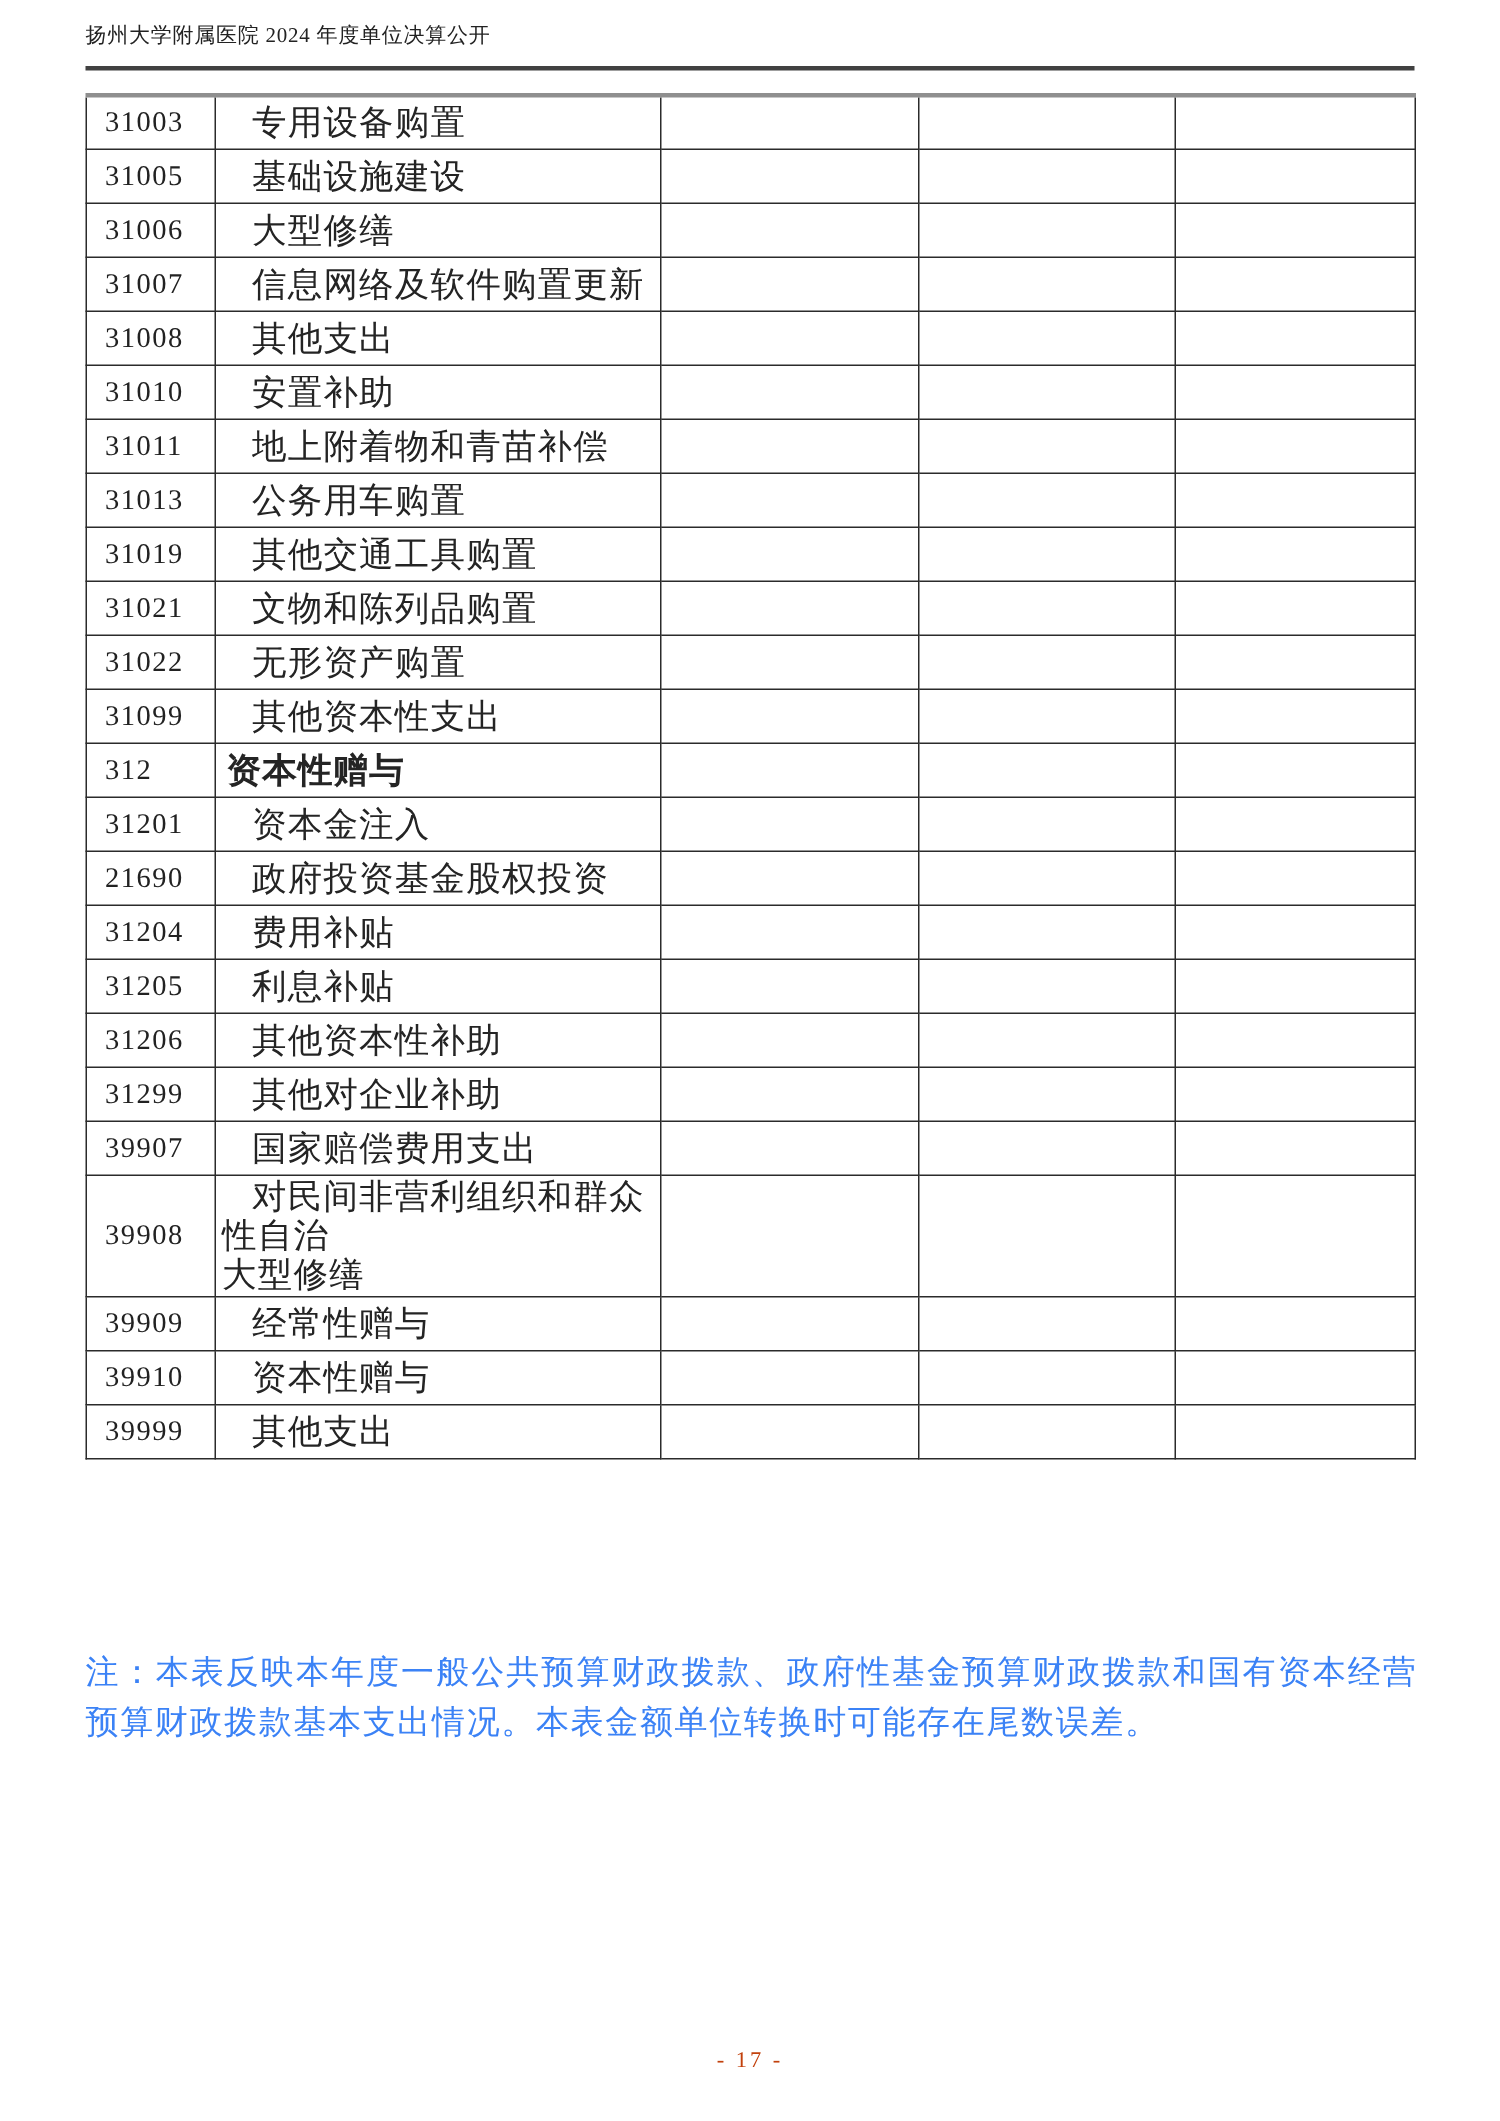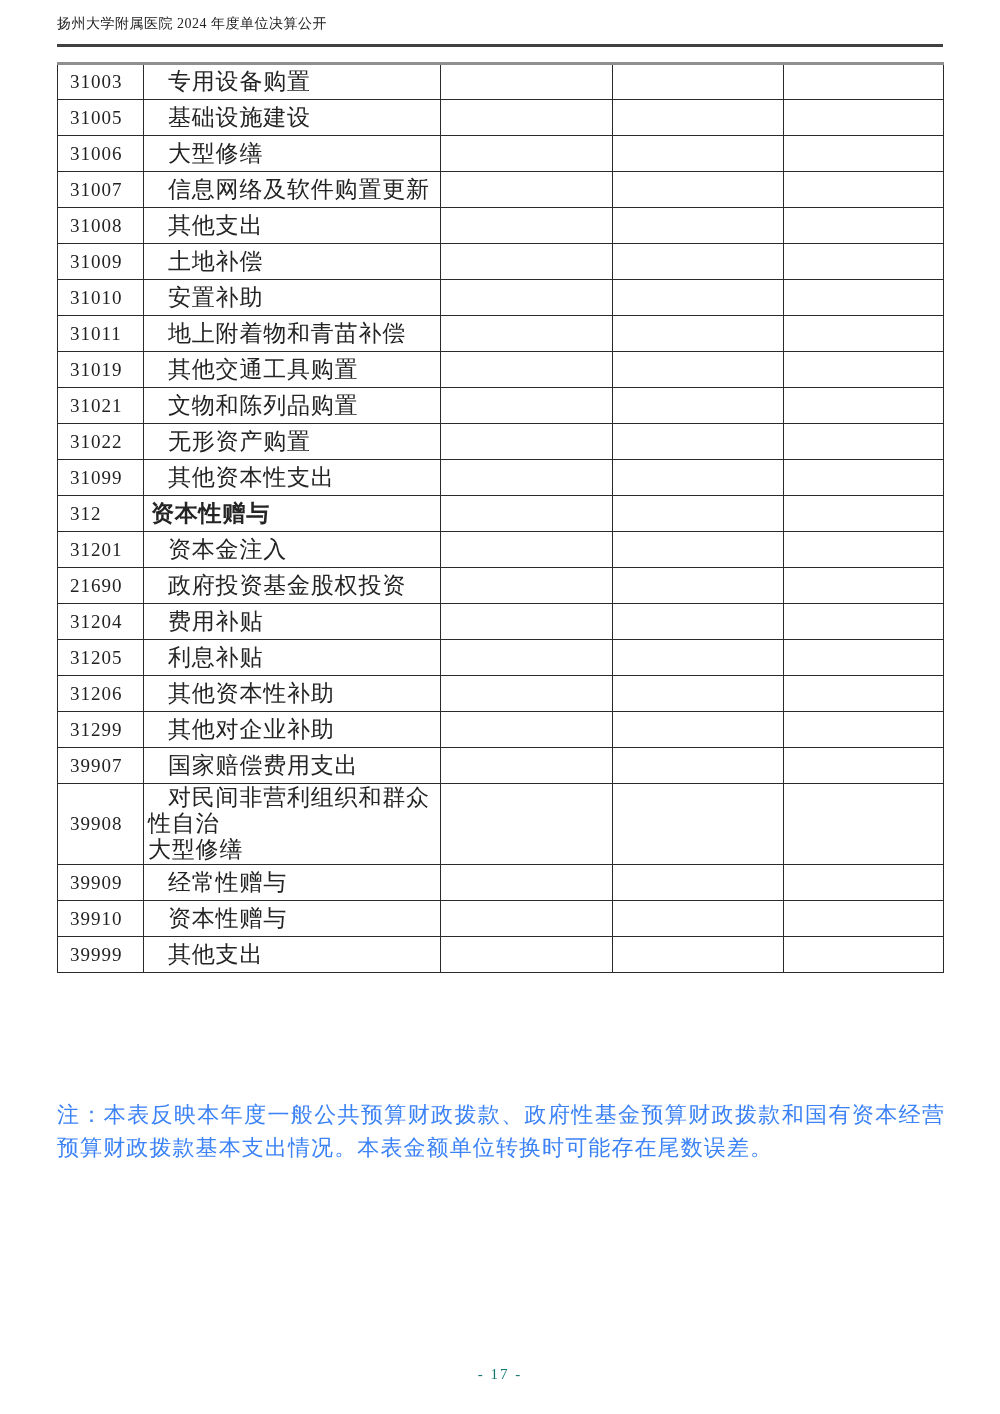--- a/index.html
+++ b/index.html
@@ -82,21 +82,21 @@
     color: #3b82f6;
   }
   .pageno {
     position: absolute;
     left: 0;
     top: 1366px;
     width: 1000px;
     text-align: center;
     font-size: 15px;
     letter-spacing: 2px;
-    color: #0f766e;
+    color: #c2410c;
   }
 </style>
 </head>
 <body>
 
 <div class="page">
 
   <div class="header">
     <span>扬州大学附属医院 2024 年度单位决算公开</span>
   </div>
@@ -141,36 +141,36 @@
           <td class="value"></td>
         </tr>
         <tr class="row">
           <td class="code">31008</td>
           <td class="name">其他支出</td>
           <td class="value"></td>
           <td class="value"></td>
           <td class="value"></td>
         </tr>
         <tr class="row">
-          <td class="code">31009</td>
-          <td class="name">土地补偿</td>
-          <td class="value"></td>
-          <td class="value"></td>
-          <td class="value"></td>
-        </tr>
-        <tr class="row">
           <td class="code">31010</td>
           <td class="name">安置补助</td>
           <td class="value"></td>
           <td class="value"></td>
           <td class="value"></td>
         </tr>
         <tr class="row">
           <td class="code">31011</td>
           <td class="name">地上附着物和青苗补偿</td>
+          <td class="value"></td>
+          <td class="value"></td>
+          <td class="value"></td>
+        </tr>
+        <tr class="row">
+          <td class="code">31013</td>
+          <td class="name">公务用车购置</td>
           <td class="value"></td>
           <td class="value"></td>
           <td class="value"></td>
         </tr>
         <tr class="row">
           <td class="code">31019</td>
           <td class="name">其他交通工具购置</td>
           <td class="value"></td>
           <td class="value"></td>
           <td class="value"></td>

